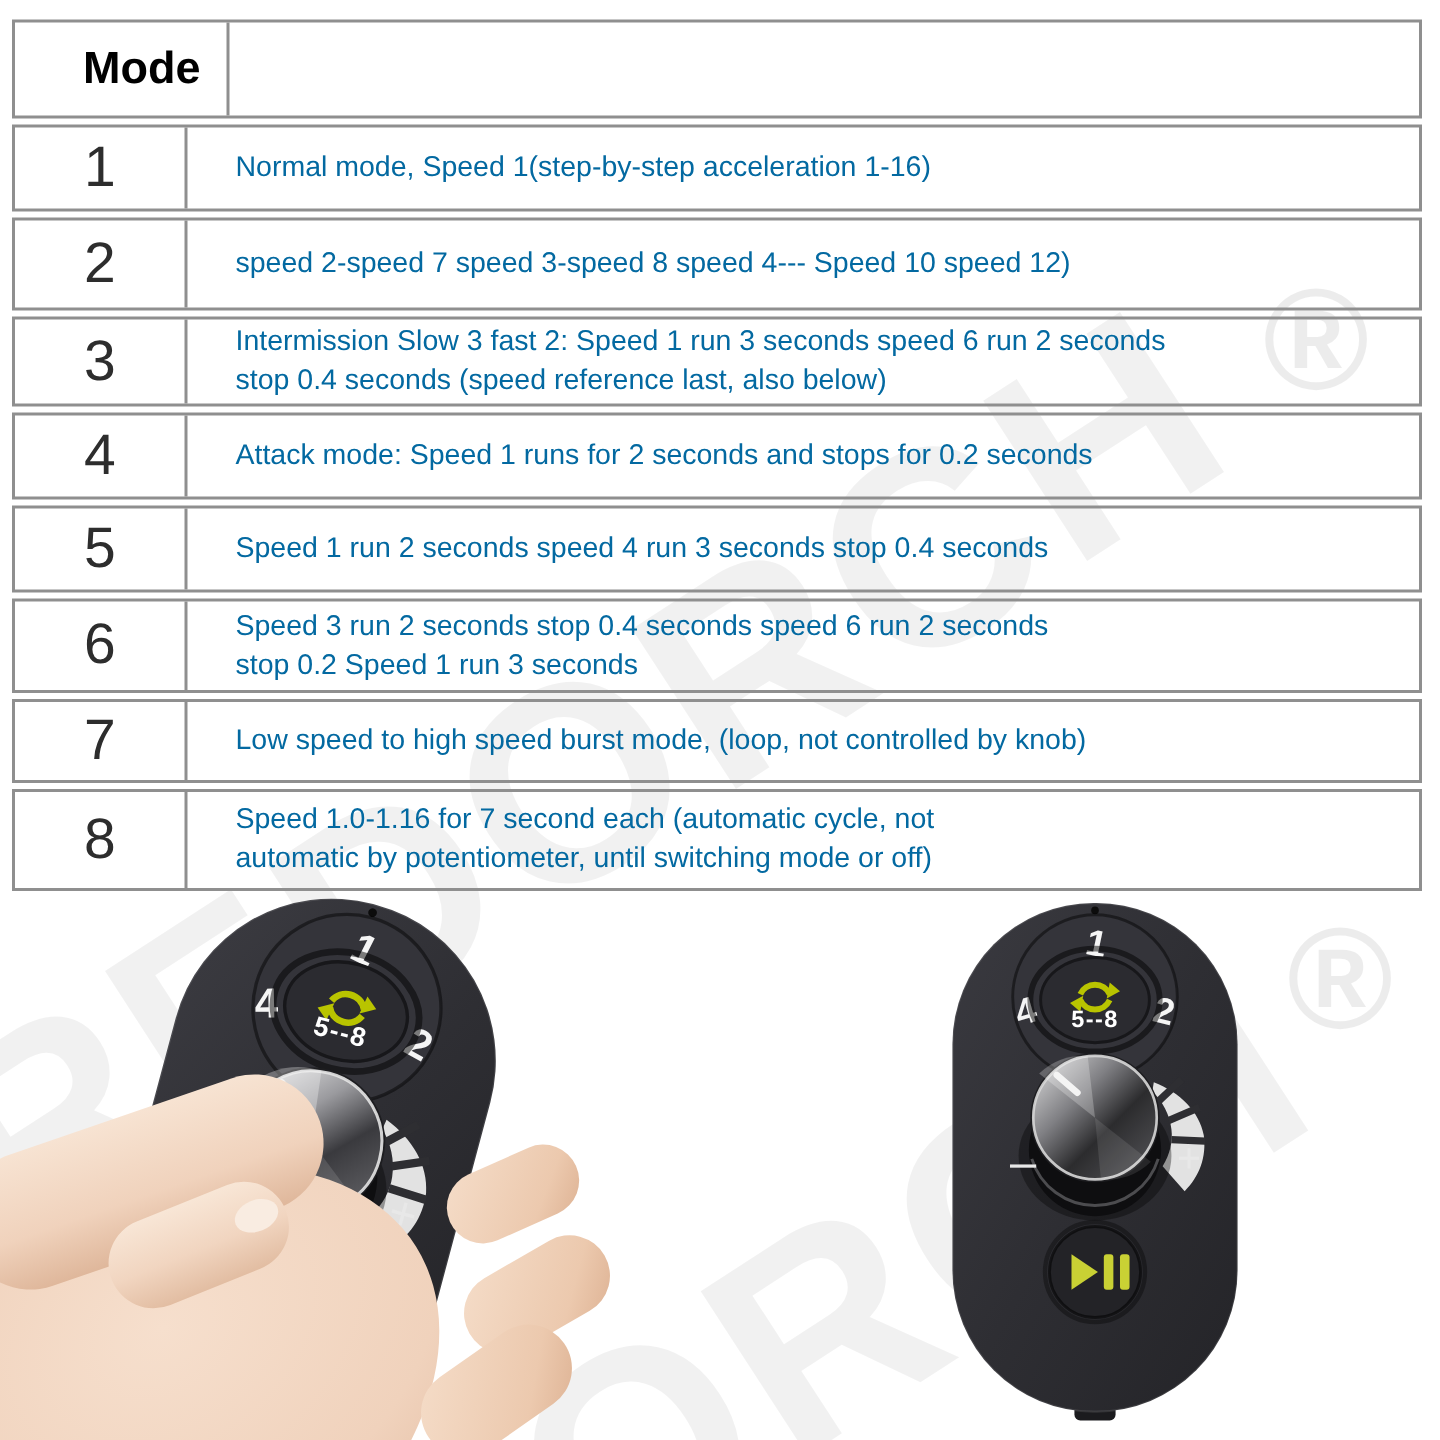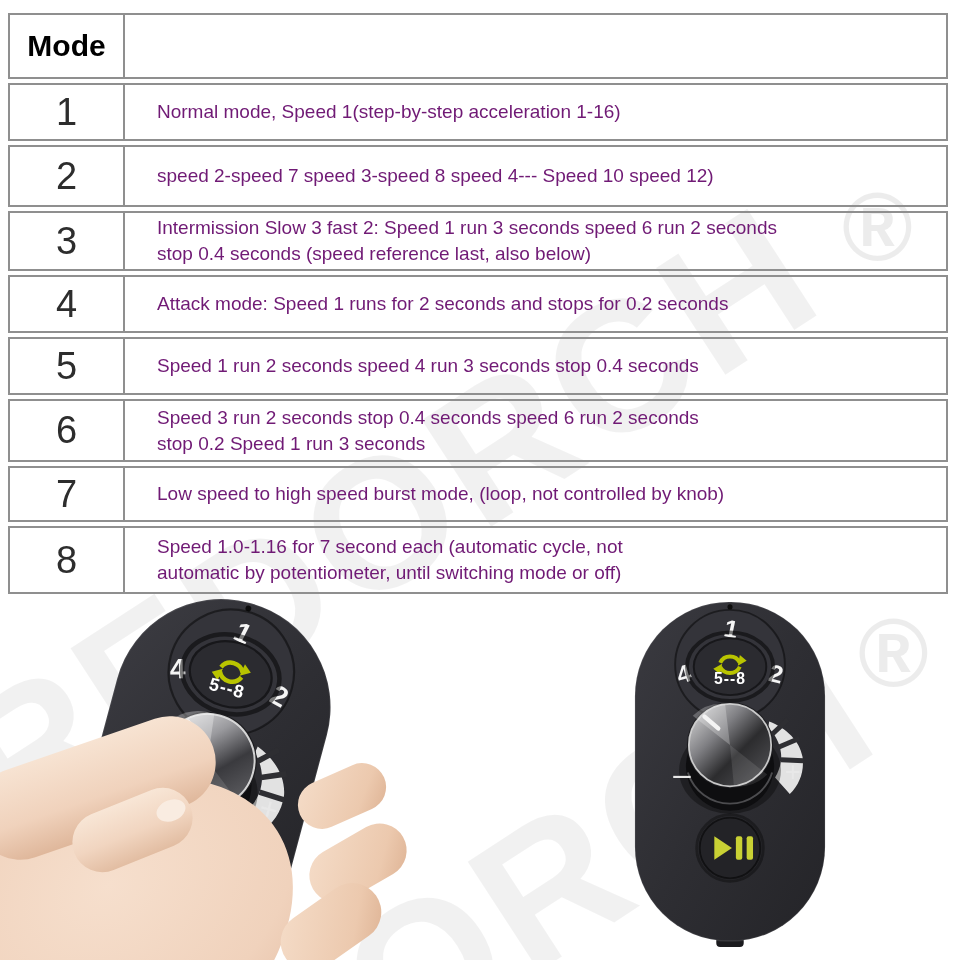--- a/index.html
+++ b/index.html
@@ -16,23 +16,23 @@
   #rmark2{left:858px;top:598px;}
 
   
   .mode-table{position:absolute;left:8px;top:13px;width:940px;z-index:1;}
   .trow{display:flex;border:2px solid #8f8f8f;margin-bottom:4px;background:transparent;box-sizing:border-box;}
   .cell-mode{width:113px;flex:0 0 113px;border-right:2px solid #8f8f8f;display:flex;
              align-items:center;justify-content:center;}
   .cell-desc{flex:1;display:flex;flex-direction:column;justify-content:center;
              padding:4px 12px 4px 32px;box-sizing:border-box;}
   .hdr .cell-mode,.hdr .cell-desc{font-weight:bold;font-size:30px;color:#000;
-             align-items:center;justify-content:center;flex-direction:row;text-align:center;}
+             align-items:center;justify-content:center;flex-direction:row;text-align:center;padding-left:28px;}
   .mode-num{font-size:38px;color:#2d2d2d;font-weight:400;}
-  .desc-line{font-size:19px;line-height:26px;color:#701a75;}
+  .desc-line{font-size:19px;line-height:26px;color:#0369a1;}
 
   
   .photo-remote{position:absolute;z-index:1;}
   #remote-left-wrap{left:88px;top:592px;width:224px;height:394px;transform:rotate(15deg);
                     transform-origin:50% 50%;}
   #remote-right-wrap{left:632px;top:598px;width:196px;height:345px;}
 
   
   .hand-part{position:absolute;z-index:2;}
   #hand-palm{left:-120px;top:800px;width:430px;height:290px;border-radius:50%;

